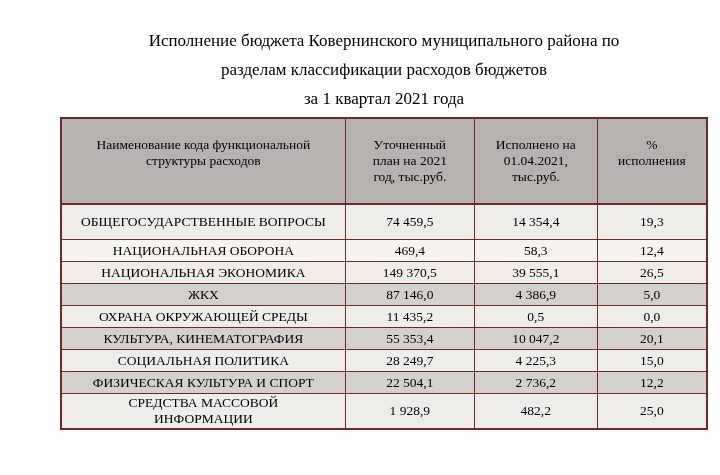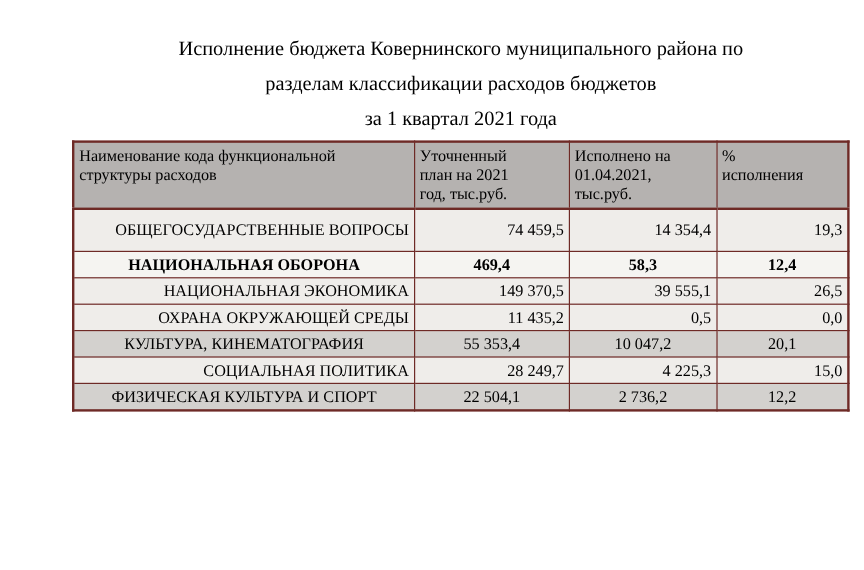--- a/index.html
+++ b/index.html
@@ -45,35 +45,35 @@
   table.budget, table.budget th, table.budget td {
     border: 1px solid var(--border, #6e2a26);
   }
   table.budget {
     border-width: 2px;
   }
   table.budget th {
     background: var(--header-bg, #b5b2b0);
     font-weight: normal;
     vertical-align: top;
-    text-align: left;
-    padding: 3px 4px;
+    text-align: center;
+    padding: 18px 4px;
     white-space: pre-line;
     height: 48px;
     border-bottom-width: 2px;
   }
   table.budget td {
     text-align: center;
     vertical-align: middle;
     padding: 1px 4px;
     white-space: pre-line;
     height: 19px;
   }
-  tr.shade-light td   { background: var(--row-light, #efedea); text-align: right; }
-  tr.shade-lighter td { background: var(--row-lighter, #f5f4f1); font-weight: bold; }
+  tr.shade-light td   { background: var(--row-light, #efedea); }
+  tr.shade-lighter td { background: var(--row-lighter, #f5f4f1); }
   tr.shade-gray td    { background: var(--row-gray, #d3d1ce); }
   tbody tr:first-child td { height: 32px; }
 </style>
 </head>
 <body>
 
 <div class="page" style="--border: #6e2a26; --header-bg: #b5b2b0; --row-light: #efedea; --row-lighter: #f5f4f1; --row-gray: #d3d1ce;">
 
   <div class="title">Исполнение бюджета Ковернинского муниципального района по
 разделам классификации расходов бюджетов
@@ -112,20 +112,26 @@
           <td>469,4</td>
           <td>58,3</td>
           <td>12,4</td>
         </tr>
         <tr class="shade-light">
           <td>НАЦИОНАЛЬНАЯ ЭКОНОМИКА</td>
           <td>149 370,5</td>
           <td>39 555,1</td>
           <td>26,5</td>
         </tr>
+        <tr class="shade-gray">
+          <td>ЖКХ</td>
+          <td>87 146,0</td>
+          <td>4 386,9</td>
+          <td>5,0</td>
+        </tr>
         <tr class="shade-light">
           <td>ОХРАНА ОКРУЖАЮЩЕЙ СРЕДЫ</td>
           <td>11 435,2</td>
           <td>0,5</td>
           <td>0,0</td>
         </tr>
         <tr class="shade-gray">
           <td>КУЛЬТУРА, КИНЕМАТОГРАФИЯ</td>
           <td>55 353,4</td>
           <td>10 047,2</td>
@@ -136,17 +142,24 @@
           <td>28 249,7</td>
           <td>4 225,3</td>
           <td>15,0</td>
         </tr>
         <tr class="shade-gray">
           <td>ФИЗИЧЕСКАЯ КУЛЬТУРА И СПОРТ</td>
           <td>22 504,1</td>
           <td>2 736,2</td>
           <td>12,2</td>
         </tr>
+        <tr class="shade-light">
+          <td>СРЕДСТВА МАССОВОЙ
+ИНФОРМАЦИИ</td>
+          <td>1 928,9</td>
+          <td>482,2</td>
+          <td>25,0</td>
+        </tr>
       </tbody>
   </table>
 
   <div class="window-edge" style="background: rgb(217, 217, 217);"></div>
 </div>
 
 </body></html>

